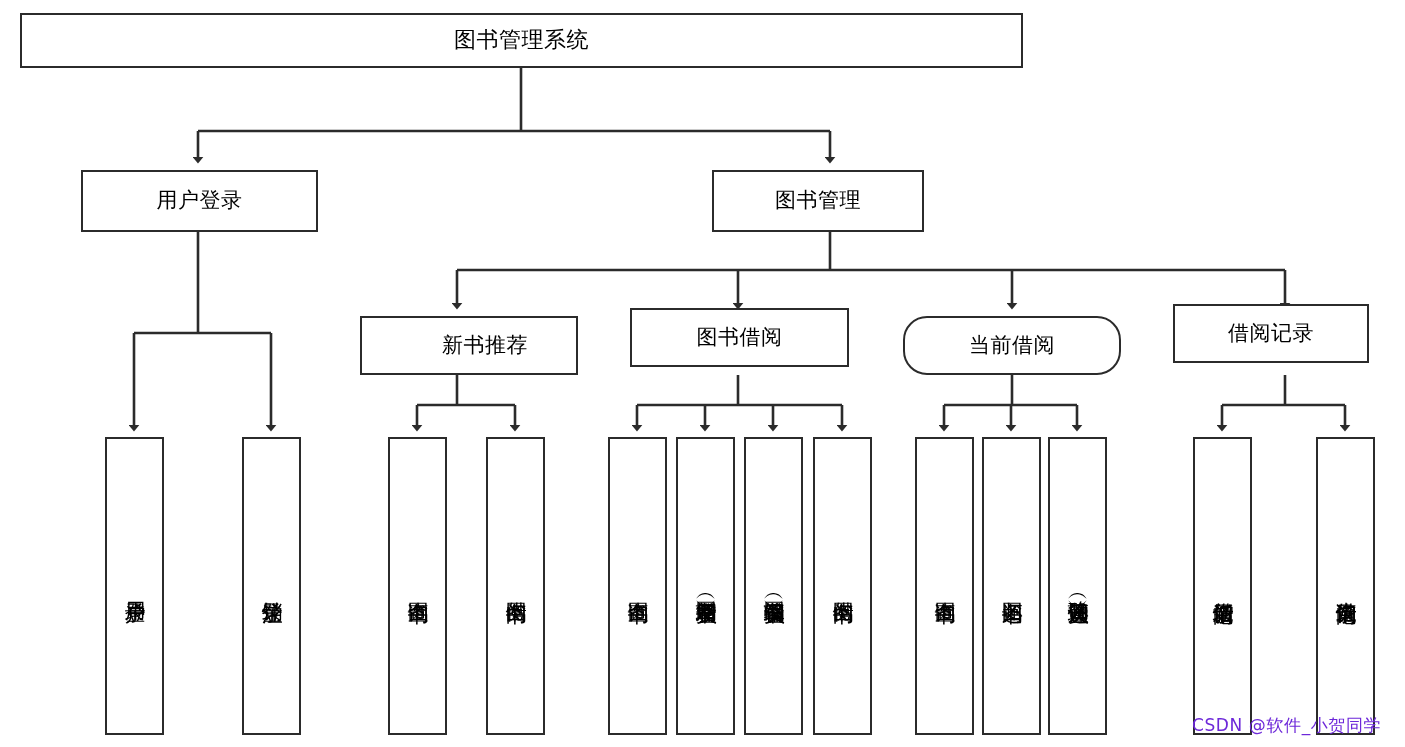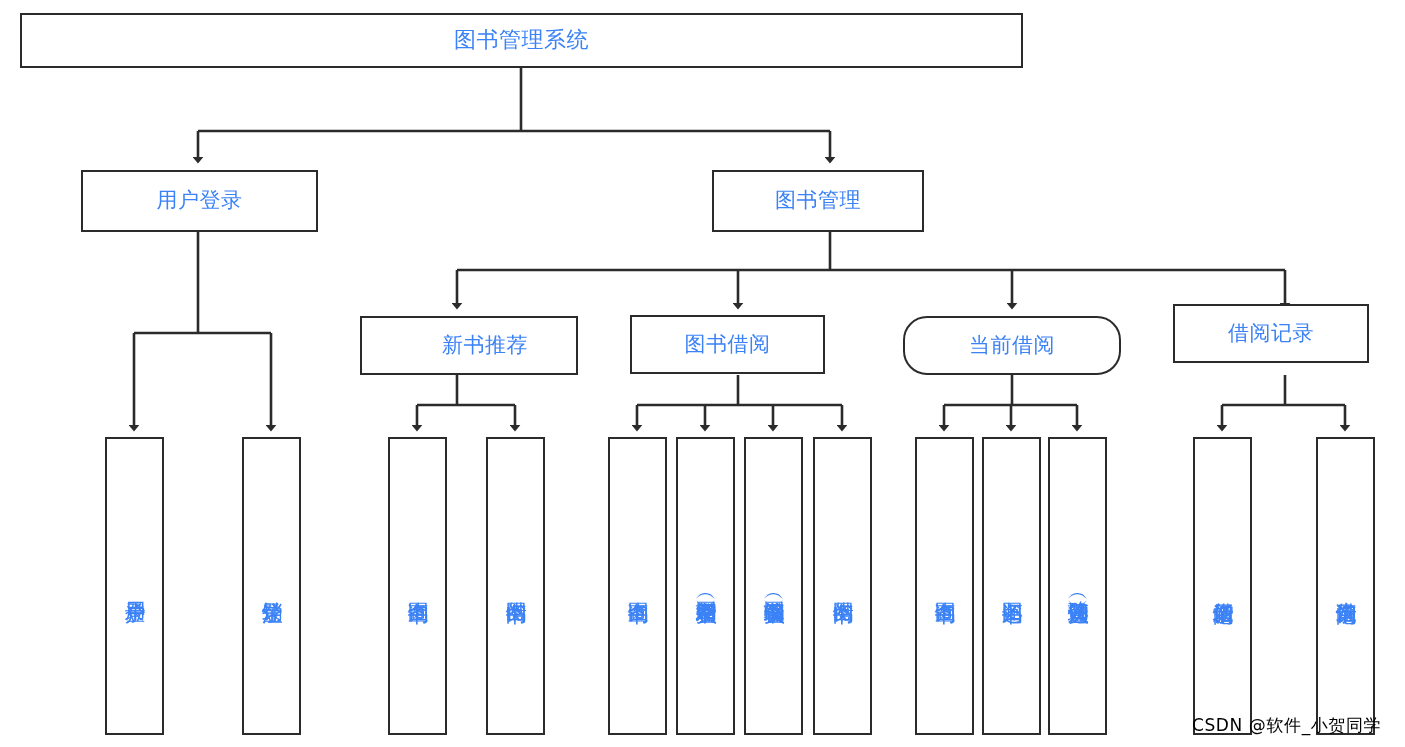--- a/index.html
+++ b/index.html
@@ -25,21 +25,21 @@
     pointer-events: none;
   }
   .node {
     position: absolute;
     box-sizing: border-box;
     background: #ffffff;
     border: 2.5px solid #2b2b2b;
     display: flex;
     align-items: center;
     justify-content: center;
-    color: #3b82f6;
+    color: #000000;
     text-align: center;
     letter-spacing: 0.5px;
   }
   .node.h {
     font-size: 21px;
     line-height: 1.1;
   }
   .node.root {
     font-size: 22px;
   }
@@ -56,21 +56,21 @@
     writing-mode: vertical-rl;
     text-orientation: upright;
     display: block;
     white-space: nowrap;
   }
   .watermark {
     position: absolute;
     left: 1192px;
     top: 714px;
     font-size: 17px;
-    color: #000000;
+    color: #6d28d9;
     letter-spacing: 0.6px;
     white-space: nowrap;
     font-family: "DejaVu Sans", "Liberation Sans", sans-serif;
   }
 </style>
 </head>
 <body>
 
 <div id="canvas-wrap">
 
@@ -125,21 +125,21 @@
   </svg>
 
   <div class="node h root" style="left:20px; top:13px; width:1003px; height:55px;">图书管理系统</div>
 
   <div class="node h" style="left:81px; top:170px; width:237px; height:62px;">用户登录</div>
 
   <div class="node h" style="left:712px; top:170px; width:212px; height:62px;">图书管理</div>
 
   <div class="node h" style="left:360px; top:316px; width:218px; height:59px;padding-left:32px;">新书推荐</div>
 
-  <div class="node h" style="left:630px; top:315px; width:195px; height:59px;">图书借阅</div>
+  <div class="node h" style="left:630px; top:308px; width:219px; height:59px;">图书借阅</div>
 
   <div class="node h" style="left:903px; top:316px; width:218px; height:59px;border-radius:24px;">当前借阅</div>
 
   <div class="node h" style="left:1173px; top:304px; width:196px; height:59px;">借阅记录</div>
 
   <div class="node v" style="left:105px; top:437px; width:59px; height:298px;">
     <span class="vtext">用户登录</span>
   </div>
   <div class="node v" style="left:242px; top:437px; width:59px; height:298px;">
     <span class="vtext">注销登录</span>

